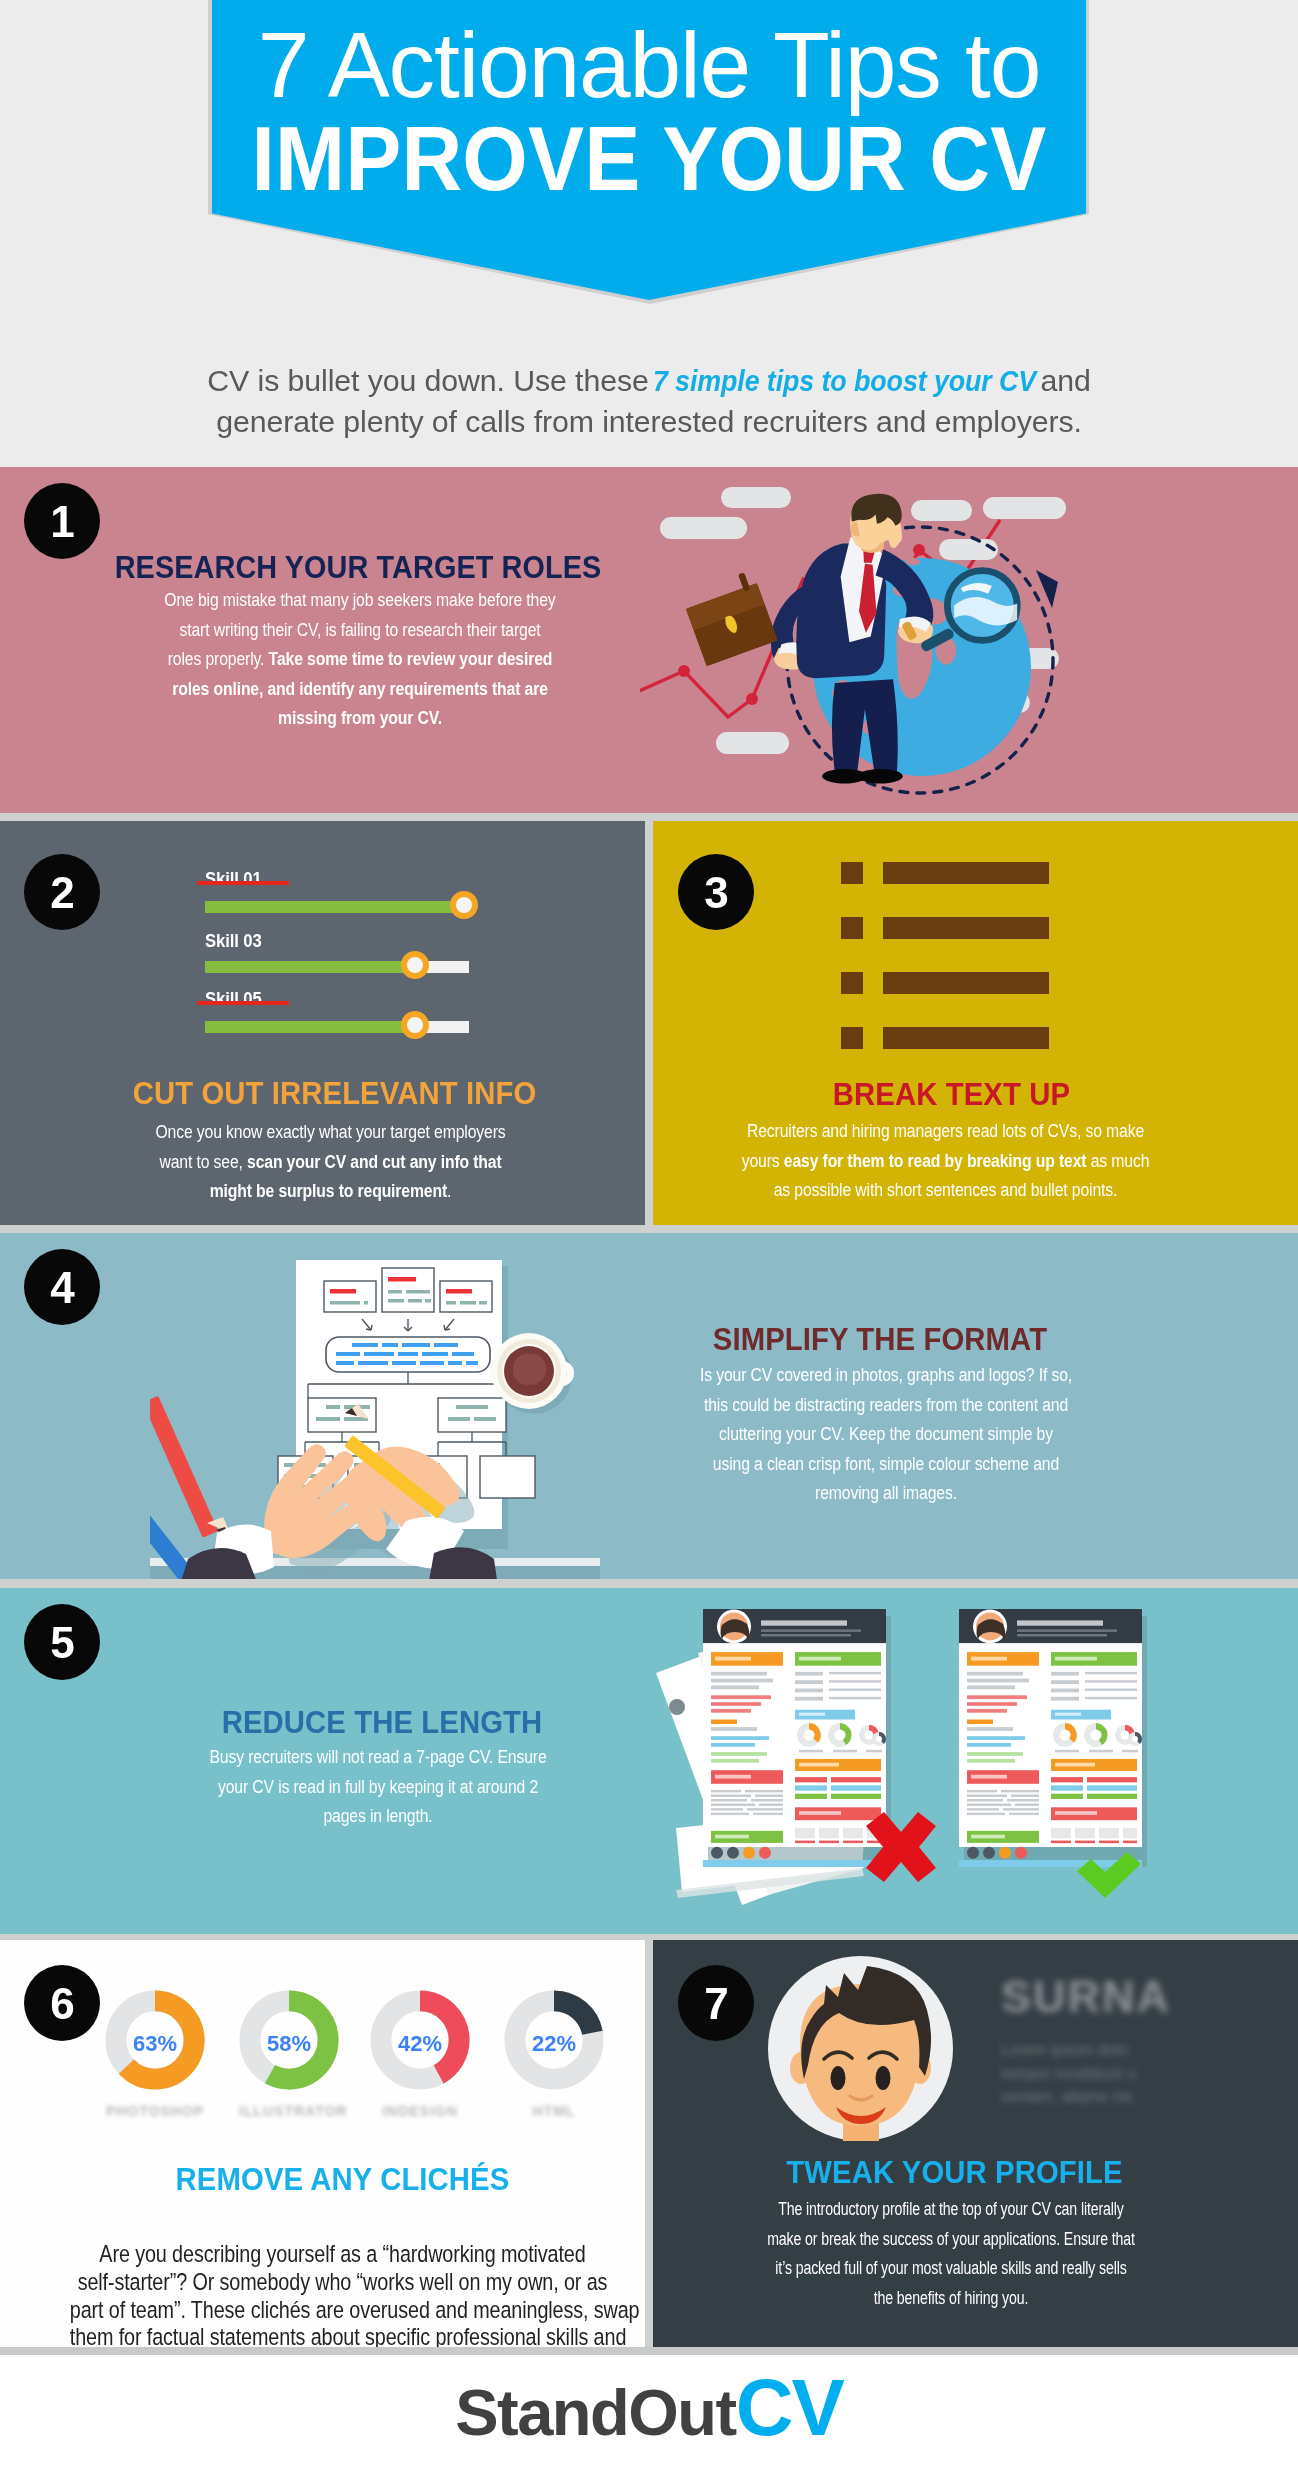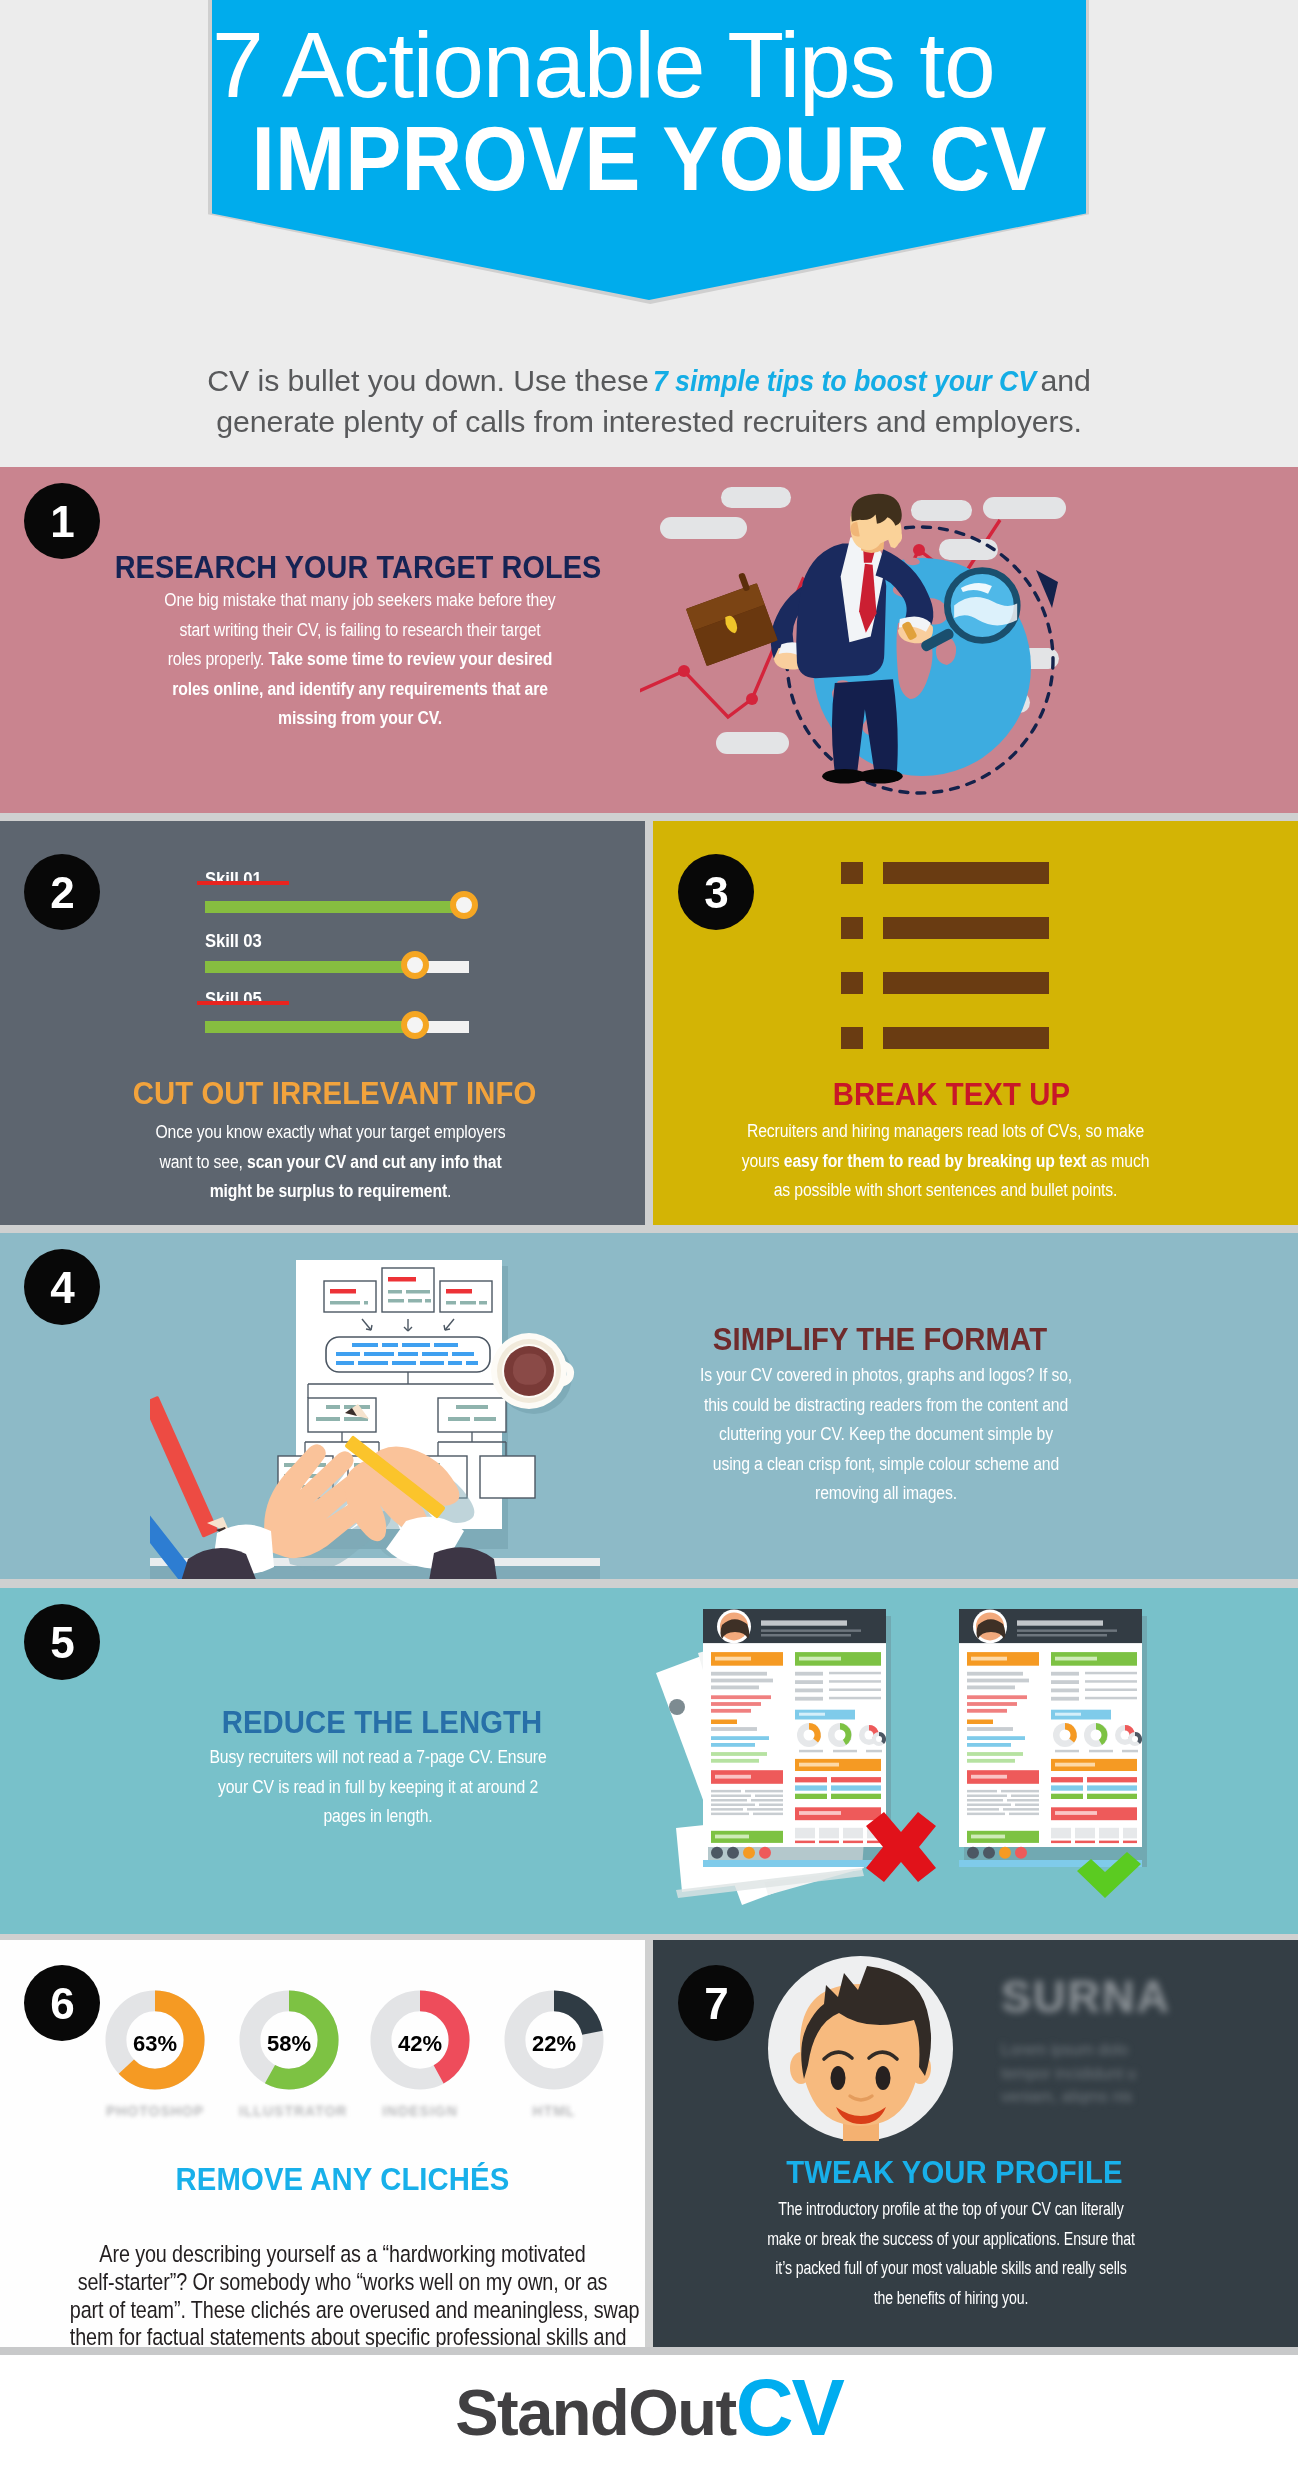--- a/index.html
+++ b/index.html
@@ -11,21 +11,21 @@
   .vgap{position:absolute;top:0;width:8px;height:100%;background:#CFD0D0;}
 
   
   .banner-wrap{position:absolute;left:0;top:0;width:1298px;height:310px;}
   .banner-shadow{position:absolute;left:208px;top:0;width:881px;height:304px;
     background:#cfcfcf;
     clip-path:polygon(0 0,100% 0,100% 70.5%,50.2% 100%,0 70.5%);}
   .banner{position:absolute;left:212px;top:0;width:874px;height:300px;
     background:#00ACEC;
     clip-path:polygon(0 0,100% 0,100% 71.2%,50% 100%,0 71.2%);}
-  .banner h1{position:absolute;left:0;top:19px;width:100%;text-align:left;
+  .banner h1{position:absolute;left:0;top:19px;width:100%;text-align:center;
     font-size:93px;font-weight:300;color:#fff;letter-spacing:-1.2px;line-height:1;
     font-family:"Liberation Sans",sans-serif;}
   .banner h2{position:absolute;left:0;top:114px;width:100%;text-align:center;
     font-size:90px;font-weight:bold;color:#fff;line-height:1;letter-spacing:0.1px;transform:scaleX(0.935);transform-origin:50% 50%;}
 
   .intro{position:absolute;left:0;top:318px;width:1298px;text-align:center;
     font-size:30.3px;line-height:41.5px;color:#58595b;font-weight:400;letter-spacing:-0.1px;}
   .intro b{color:#14ADE5;font-weight:bold;font-style:italic;letter-spacing:-0.1px;display:inline-block;transform:scaleX(0.885);transform-origin:50% 50%;margin:0 -29px;vertical-align:baseline;}
 
   
@@ -93,21 +93,21 @@
   #s6 .h-title{left:20px;width:645px;top:222px;font-size:31px;color:#18B0EA;
     transform:scaleX(0.945);transform-origin:50% 50%;}
   #s6 .body-txt{left:5px;width:675px;top:256px;color:#231F20;font-size:24.5px;line-height:27.8px;margin-top:44px;}
   #s6 .body-txt > div{transform:scaleX(0.808);}
   .donuts{position:absolute;left:105px;top:50px;width:500px;height:160px;}
   .donut{position:absolute;width:100px;height:100px;}
   .donut-label{position:absolute;top:113px;width:100px;text-align:center;
     font-size:14px;font-weight:bold;color:#B9BABC;letter-spacing:1px;
     filter:blur(2.2px);}
   .donut-pct{position:absolute;top:41px;width:100px;text-align:center;
-    font-size:22px;font-weight:bold;color:#000000;}
+    font-size:22px;font-weight:bold;color:#3b82f6;}
 
   
   #s7{left:653px;top:1940px;width:645px;height:407px;background:#343E45;}
   #s7 .num{left:25px;top:25px;}
   #s7 .h-title{left:-21px;width:645px;top:215px;font-size:31px;color:#18B0EA;
     transform:scaleX(0.945);transform-origin:50% 50%;}
   #s7 .body-txt{left:-52px;width:700px;top:255px;}
   #s7 .body-txt > div{transform:scaleX(0.785);}
   .avatar{position:absolute;left:115px;top:16px;width:185px;height:185px;}
   .cv-surname{position:absolute;left:348px;top:31px;font-size:45px;font-weight:bold;

